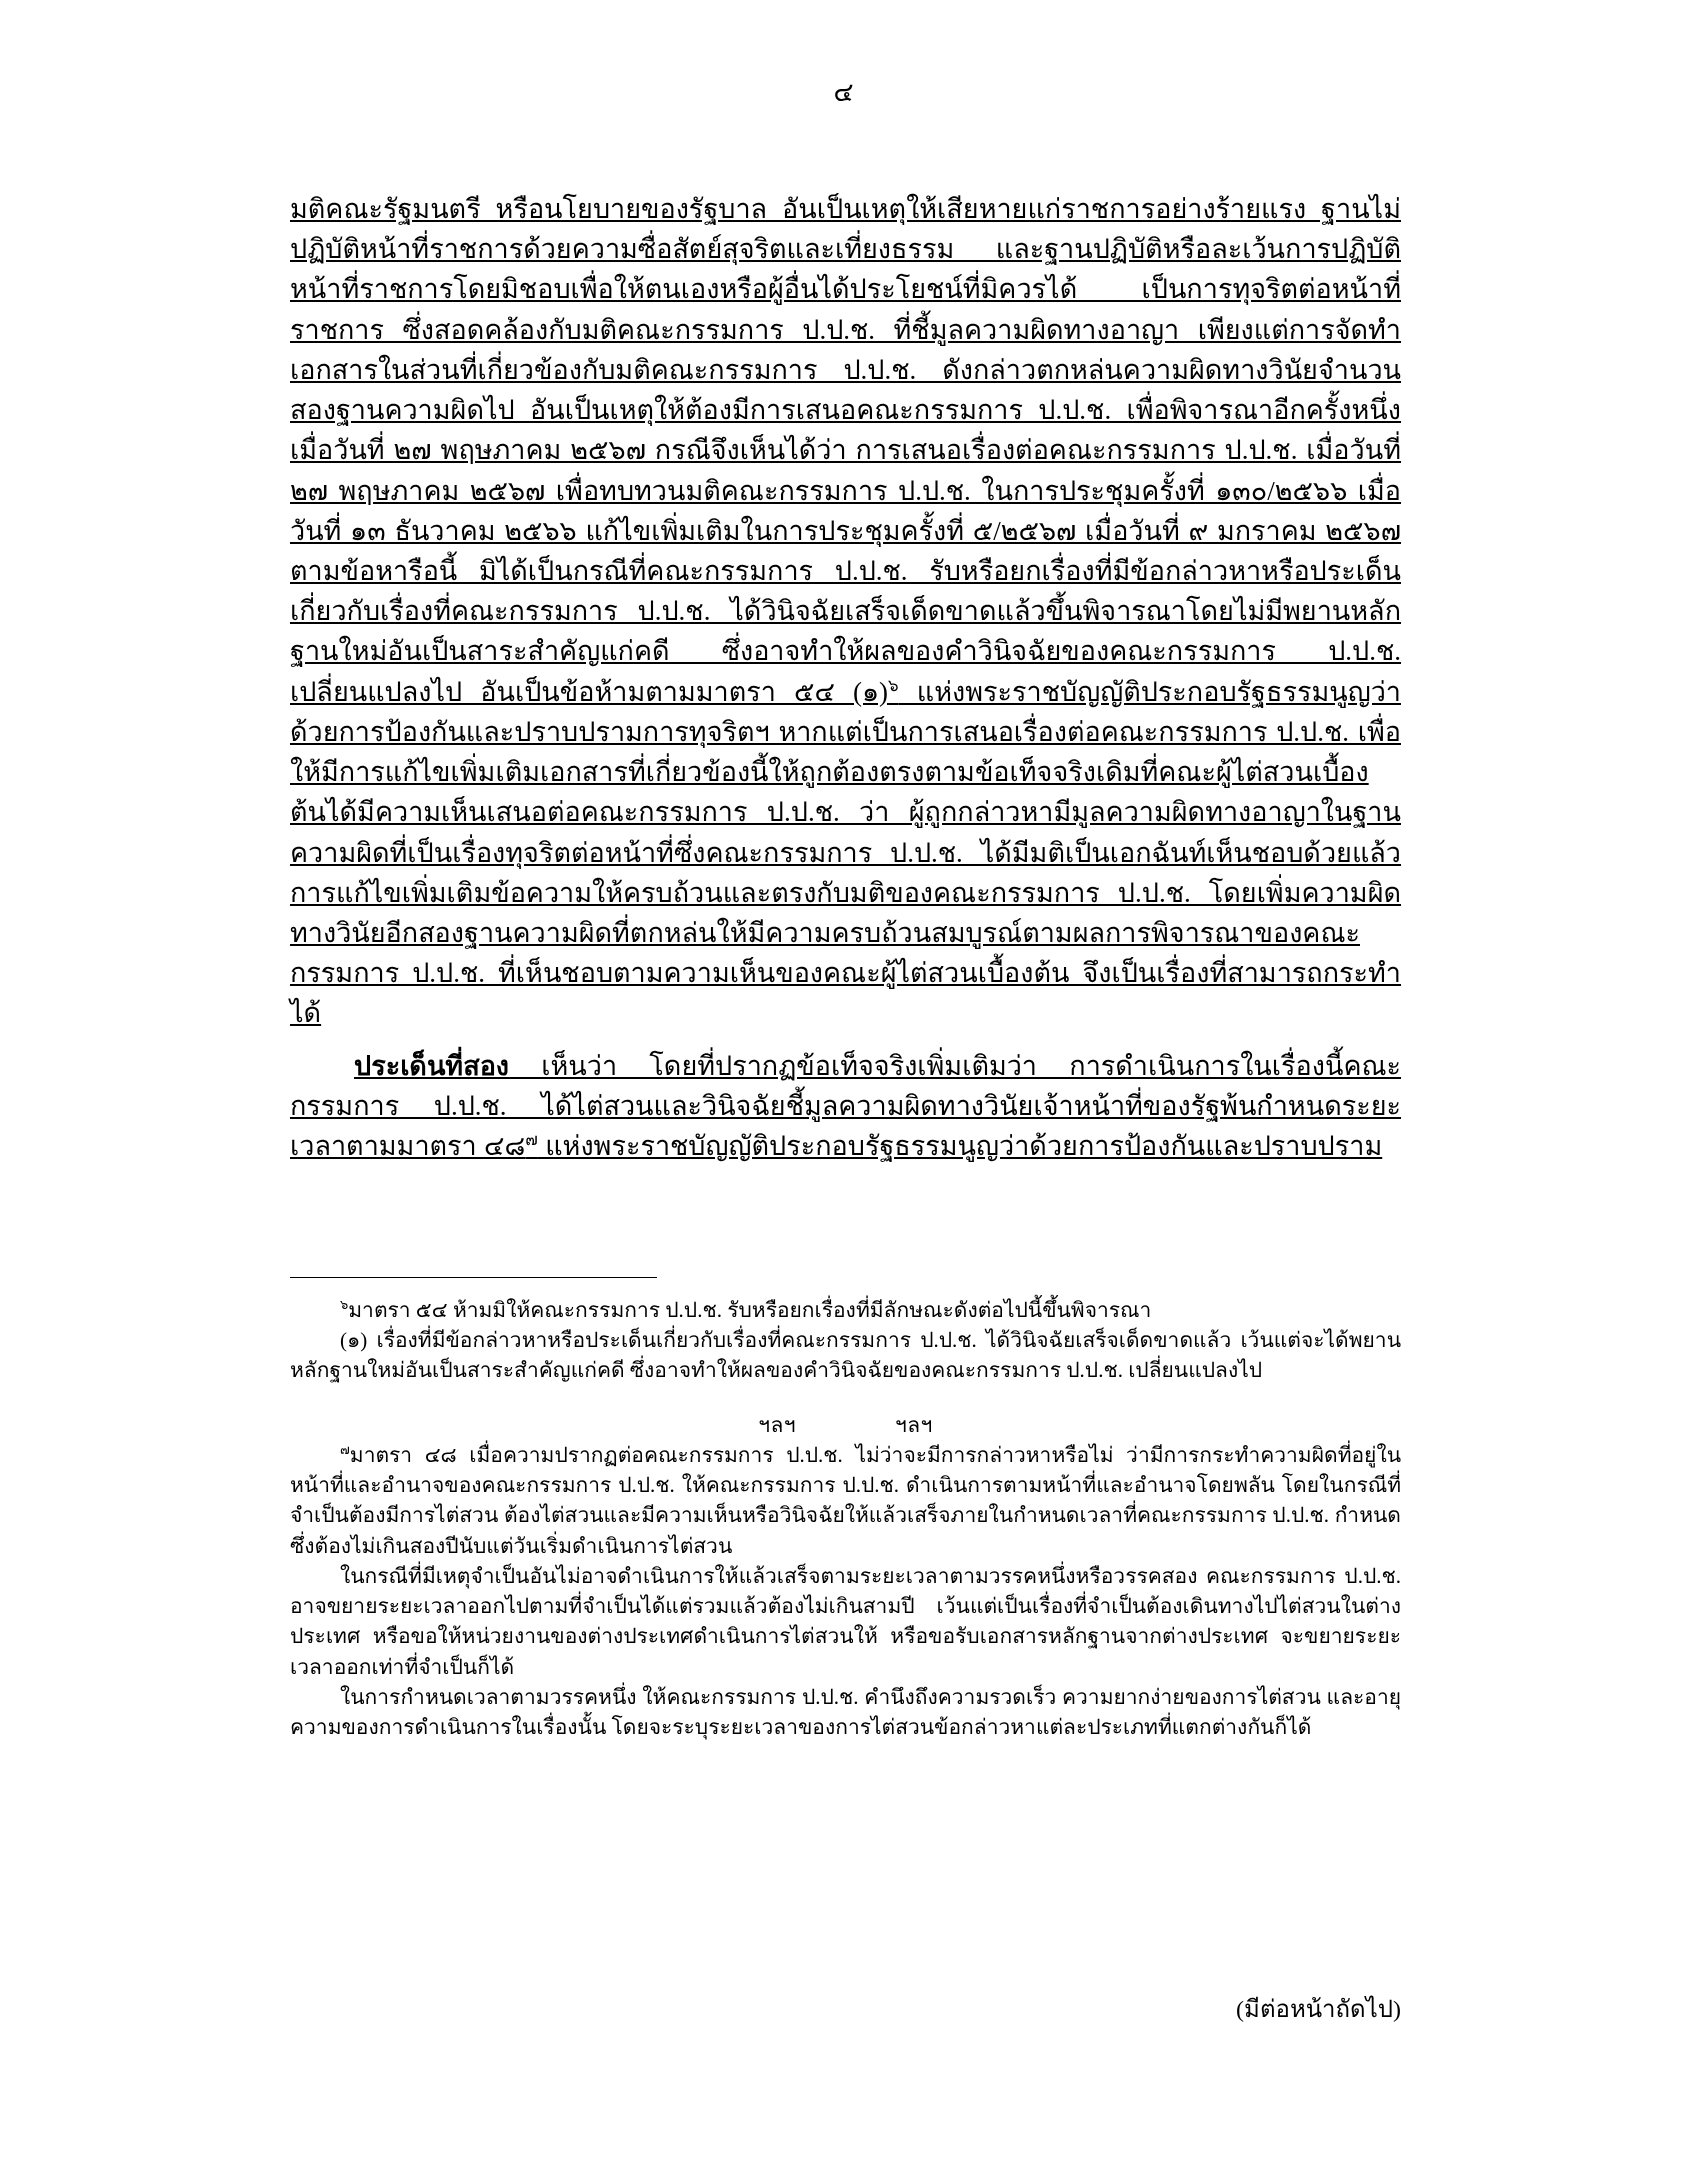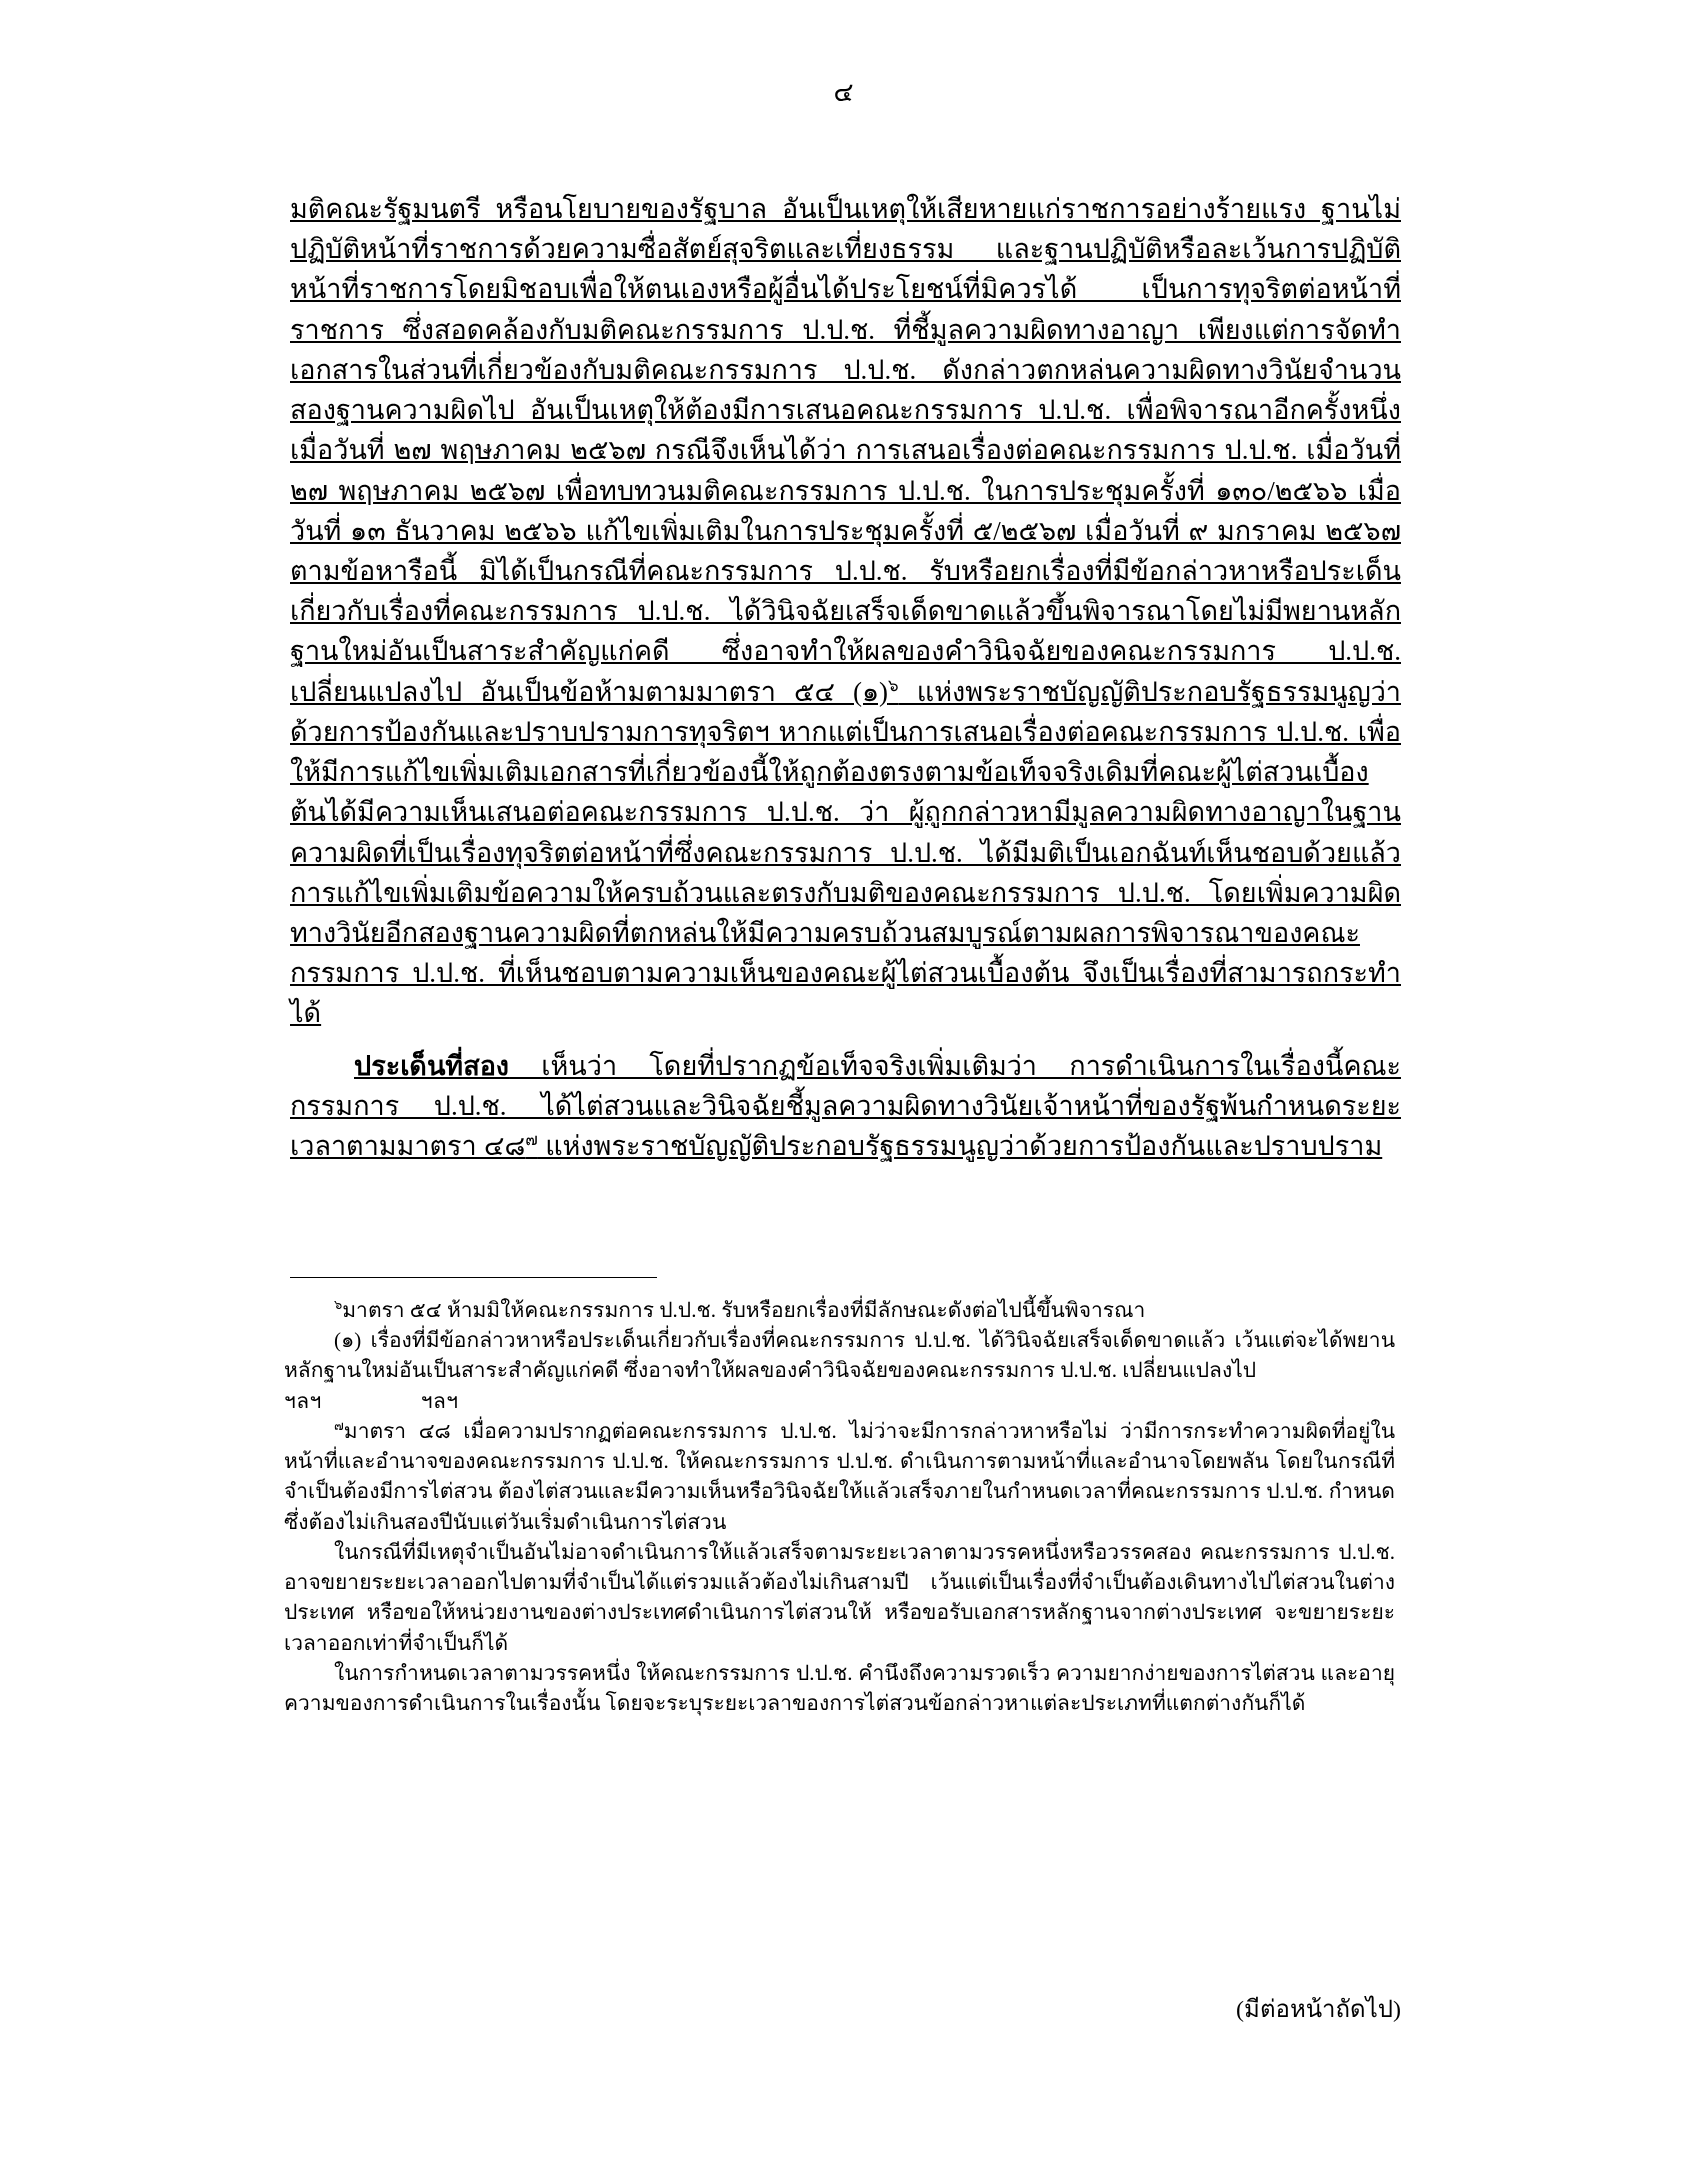--- a/index.html
+++ b/index.html
@@ -63,35 +63,36 @@
     position: absolute;
     top: 1277px;
     left: 290px;
     width: 367px;
     height: 0;
     border-top: 1.3px solid #000000;
   }
   .footnotes {
     position: absolute;
     top: 1295px;
-    left: 284px;
+    left: 290px;
     width: 1111px;
   }
   .fn {
     font-size: 21px;
     line-height: 1.44;
     text-align: justify;
     margin: 0;
   }
   .fn-indent {
     text-indent: 50px;
   }
   .fn-center {
-    text-align: left;
+    text-align: center;
     letter-spacing: 0.02em;
+    margin-top: 24px;
   }
   .fn-center .gap {
     display: inline-block;
     width: 99px;
   }
   .closing {
     position: absolute;
     top: 1993px;
     left: 290px;
     width: 1111px;

